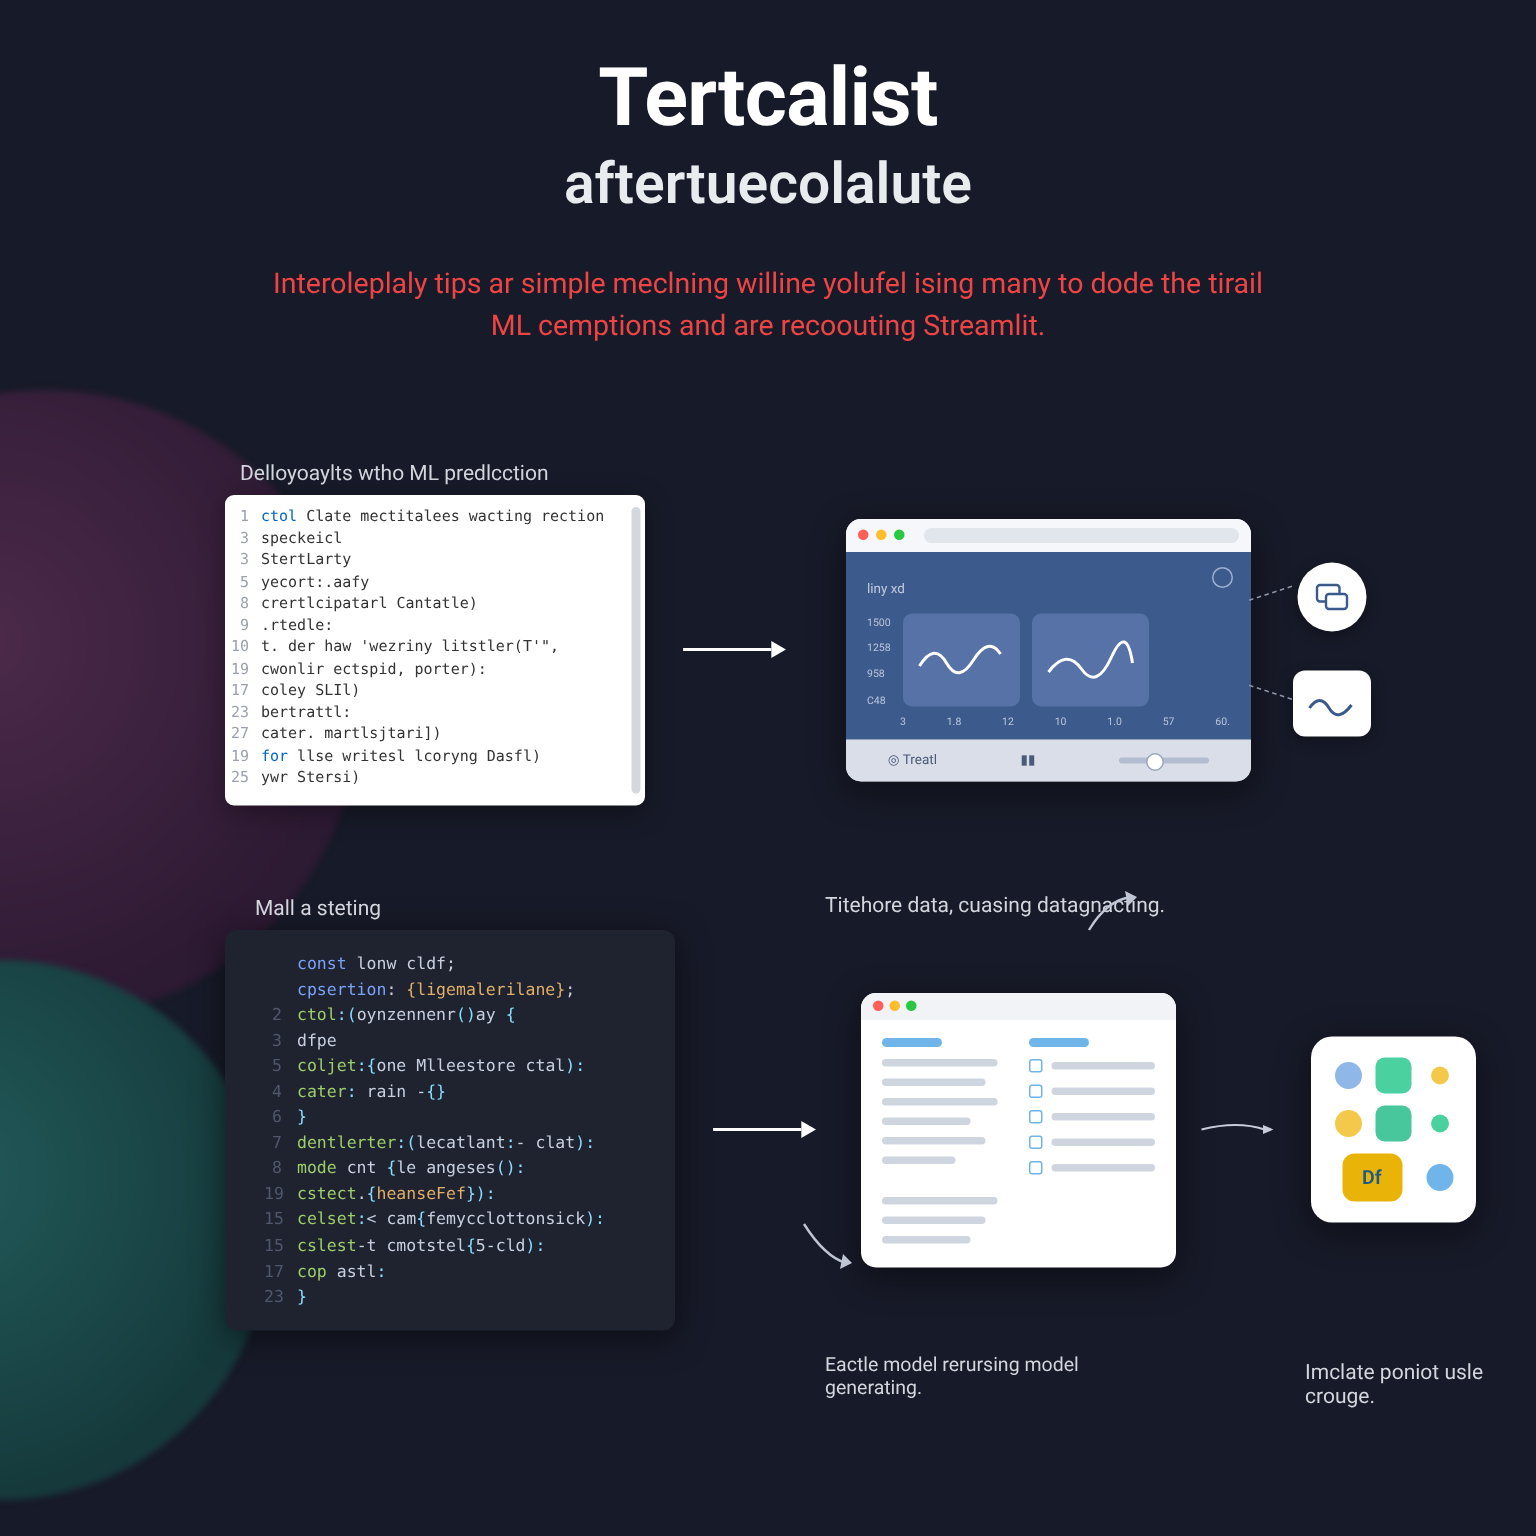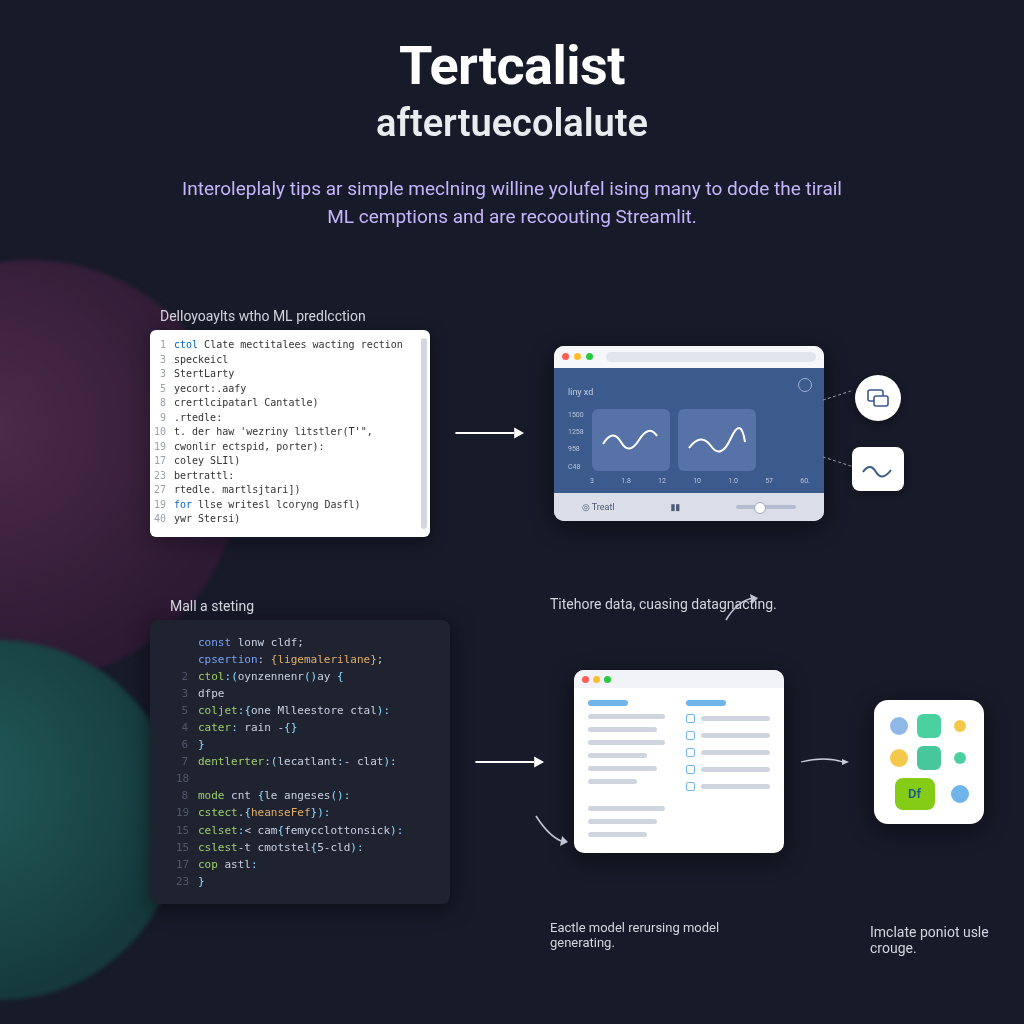--- a/index.html
+++ b/index.html
@@ -11,21 +11,21 @@
     position:relative;
   }
   
   .blob { position:absolute; border-radius:50%; filter:blur(2px); z-index:0; }
   .blob1 { width:420px; height:420px; background:radial-gradient(circle at 40% 40%, #4c2a4a 0%, #2d1a33 70%); left:-180px; top:260px; }
   .blob2 { width:360px; height:360px; background:radial-gradient(circle at 40% 40%, #225b5a 0%, #163a3c 70%); left:-180px; top:640px; }
 
   .hero { position:relative; z-index:1; text-align:center; padding-top:34px; }
   .hero h1 { font-size:54px; font-weight:700; letter-spacing:-0.5px; }
   .hero h2 { font-size:38px; font-weight:600; color:#e9ecef; margin-top:4px; }
-  .hero p  { font-size:19px; color:#c4b5fd; max-width:660px; margin:30px auto 0; line-height:1.45; }
+  .hero p  { font-size:19px; color:#ef4444; max-width:660px; margin:30px auto 0; line-height:1.45; }
 
   
   .row { position:absolute; left:0; right:0; z-index:1; display:flex; align-items:center; }
   .row1 { top:330px; }
   .row2 { top:620px; }
 
   .row-label { position:absolute; font-size:14px; color:#d3d6dc; }
   .row1 .row-label { left:160px; top:-22px; }
   .row2 .row-label.left { left:170px; top:-22px; }
   .row2 .row-label.mid  { left:550px; top:-24px; font-size:14px; }
@@ -67,21 +67,21 @@
 
   
   .arrow { width:70px; display:flex; align-items:center; margin:0 24px; }
   .arrow svg { width:100%; height:24px; }
   .arrow.small { width:50px; margin:0 16px; }
 
   
   .browser {
     width:270px; background:#eceff4; border-radius:10px;
     box-shadow:0 6px 24px rgba(0,0,0,.45);
-    overflow:hidden; margin-left:6px;
+    overflow:hidden; margin-left:16px;
     position:relative;
   }
   .browser .chrome { height:22px; background:#f5f7fa; display:flex; align-items:center; padding:0 8px; gap:5px; }
   .dot { width:7px;height:7px;border-radius:50%; }
   .dot.r{background:#ff5f57}.dot.y{background:#ffbd2e}.dot.g{background:#28c940}
   .addr { flex:1; height:10px; background:#e1e5ec; border-radius:5px; margin-left:8px; }
   .browser .body { background:#3d5a8c; padding:12px 14px 8px; color:#dfe6f2; position:relative; }
   .browser .body .title { font-size:9px; opacity:.8; }
   .browser .body .info-icon { position:absolute; right:12px; top:10px; width:14px;height:14px;border:1.4px solid #9db0d1;border-radius:50%; }
   .charts { display:flex; gap:8px; margin-top:10px; }
@@ -116,21 +116,21 @@
 
   
   .cluster {
     width:110px; padding:14px; background:#fff; border-radius:14px;
     box-shadow:0 6px 24px rgba(0,0,0,.45);
     display:grid; grid-template-columns:repeat(3,1fr); gap:8px;
     margin-left:8px; align-items:center; justify-items:center;
   }
   .sq{width:24px;height:24px;border-radius:6px}
   .ci{width:18px;height:18px;border-radius:50%}
-  .df{width:40px;height:32px;border-radius:8px;background:#84cc16;color:#1a5a8a;display:flex;align-items:center;justify-content:center;font-size:13px;font-weight:600;grid-column:1/3;}
+  .df{width:40px;height:32px;border-radius:8px;background:#eab308;color:#1a5a8a;display:flex;align-items:center;justify-content:center;font-size:13px;font-weight:600;grid-column:1/3;}
 
   
   .ptr { position:absolute; width:40px; height:40px; }
   .ptr svg { width:100%; height:100%; }
 </style>
 </head>
 <body>
 
 <div class="blob blob1"></div>
 <div class="blob blob2"></div>
@@ -182,28 +182,28 @@
         <li>
           <span class="ln">17</span>
           <span>  coley SLIl)</span>
         </li>
         <li>
           <span class="ln">23</span>
           <span>  bertrattl:</span>
         </li>
         <li>
           <span class="ln">27</span>
-          <span>rtedle. martlsjtari])</span>
+          <span>cater. martlsjtari])</span>
         </li>
         <li>
           <span class="ln">19</span>
           <span><span class="kw">for</span> llse writesl lcoryng Dasfl)</span>
         </li>
         <li>
-          <span class="ln">40</span>
+          <span class="ln">25</span>
           <span>ywr Stersi)</span>
         </li>
       </ol>
   </div>
 
   <div class="arrow">
     <svg viewBox="0 0 100 24">
         <line x1="2" y1="12" x2="86" y2="12" stroke="#fff" stroke-width="3"></line>
         <polygon points="86,4 100,12 86,20" fill="#fff"></polygon>
       </svg>
@@ -318,24 +318,20 @@
         </li>
         <li>
           <span class="ln">6</span>
           <span><span class="pu">}</span></span>
         </li>
         <li>
           <span class="ln">7</span>
           <span><span class="fn">dentlerter</span><span class="pu">:</span><span class="pu">(</span>lecatlant<span class="pu">:</span>- clat<span class="pu">)</span><span class="pu">:</span></span>
         </li>
         <li>
-          <span class="ln">18</span>
-          <span></span>
-        </li>
-        <li>
           <span class="ln">8</span>
           <span><span class="fn">mode</span> cnt <span class="pu">{</span>le angeses<span class="pu">(</span><span class="pu">)</span><span class="pu">:</span></span>
         </li>
         <li>
           <span class="ln">19</span>
           <span>    <span class="fn">cstect</span>.<span class="id"><span class="pu">{</span>heanseFef<span class="pu">}</span></span><span class="pu">)</span><span class="pu">:</span></span>
         </li>
         <li>
           <span class="ln">15</span>
           <span>    <span class="fn">celset</span><span class="pu">:</span>&lt; cam<span class="pu">{</span>femycclottonsick<span class="pu">)</span><span class="pu">:</span></span>

